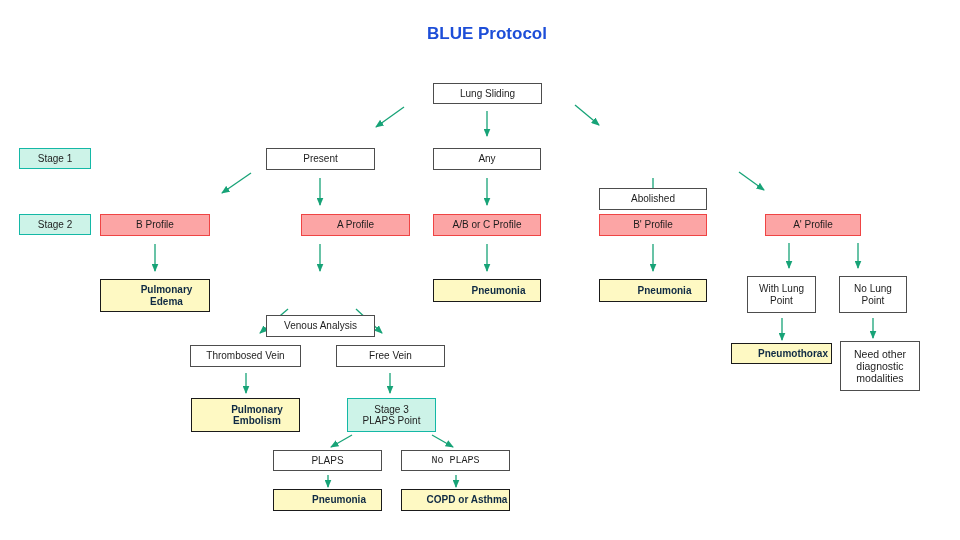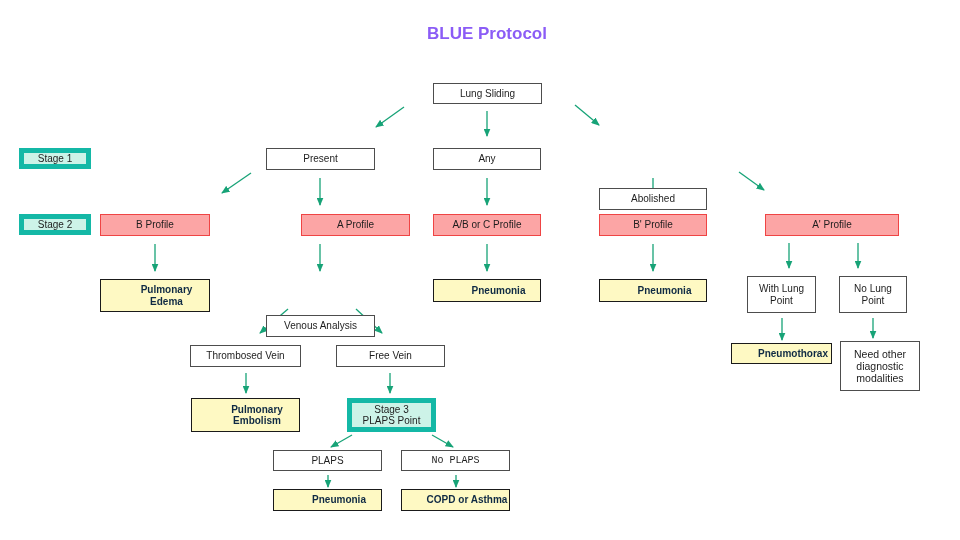--- a/index.html
+++ b/index.html
@@ -9,21 +9,21 @@
     width:960px;height:540px;
     background:#ffffff;
     overflow:hidden;
   }
   .title{
     position:absolute;
     left:487px;top:24px;
     transform:translateX(-50%);
     font-size:17px;
     font-weight:bold;
-    color:#8b5cf6;
+    color:#1d4ed8;
     white-space:nowrap;
   }
   .arrow-layer{
     position:absolute;left:0;top:0;width:960px;height:540px;
     pointer-events:none;
   }
   .node{
     position:absolute;
     box-sizing:border-box;
     display:flex;
@@ -32,21 +32,21 @@
     text-align:center;
     font-size:10px;
     line-height:1.15;
     color:#1d1d1d;
     white-space:pre-line;
     background:#ffffff;
     border:1px solid #4d4d4d;
   }
   .node.plain{ background:#ffffff; border:1px solid #4d4d4d; }
   .node.small{ font-size:10.5px; }
-  .node.stage{ background:#cdf3e8; border:5px solid #14b8a6; }
+  .node.stage{ background:#cdf3e8; border:1px solid #14b8a6; }
   .node.profile{ background:#fca5a5; border:1px solid #ef4444; }
   .node.result{
     background:#fef9c3;
     border:1.5px solid #1a1a1a;
     font-weight:bold;
     color:#0f2a44;
     padding-left:23px;
   }
 </style>
 </head>
@@ -91,21 +91,21 @@
 <div class="node plain" style="left: 433px; top: 83px; width: 109px; height: 21px;">Lung Sliding</div>
     <div class="node stage" style="left: 19px; top: 148px; width: 72px; height: 21px;">Stage 1</div>
     <div class="node plain" style="left: 266px; top: 148px; width: 109px; height: 22px;">Present</div>
     <div class="node plain" style="left: 433px; top: 148px; width: 108px; height: 22px;">Any</div>
     <div class="node plain" style="left: 599px; top: 148px; width: 108px; height: 22px; margin-top: 40px;">Abolished</div>
     <div class="node stage" style="left: 19px; top: 214px; width: 72px; height: 21px;">Stage 2</div>
     <div class="node profile" style="left: 100px; top: 214px; width: 110px; height: 22px;">B Profile</div>
     <div class="node profile" style="left: 266px; top: 214px; width: 109px; height: 22px; margin-left: 35px;">A Profile</div>
     <div class="node profile" style="left: 433px; top: 214px; width: 108px; height: 22px;">A/B or C Profile</div>
     <div class="node profile" style="left: 599px; top: 214px; width: 108px; height: 22px;">B' Profile</div>
-    <div class="node profile" style="left: 765px; top: 214px; width: 134px; height: 22px;">A' Profile</div>
+    <div class="node profile" style="left: 765px; top: 214px; width: 96px; height: 22px;">A' Profile</div>
     <div class="node result" style="left: 100px; top: 279px; width: 110px; height: 33px;">Pulmonary
 Edema</div>
     <div class="node plain" style="left: 266px; top: 279px; width: 109px; height: 22px; margin-top: 36px;">Venous Analysis</div>
     <div class="node result" style="left: 433px; top: 279px; width: 108px; height: 23px;">Pneumonia</div>
     <div class="node result" style="left: 599px; top: 279px; width: 108px; height: 23px;">Pneumonia</div>
     <div class="node plain" style="left: 747px; top: 276px; width: 69px; height: 37px;">With Lung
 Point</div>
     <div class="node plain" style="left: 839px; top: 276px; width: 68px; height: 37px;">No Lung
 Point</div>
     <div class="node plain" style="left: 190px; top: 345px; width: 111px; height: 22px;">Thrombosed Vein</div>

